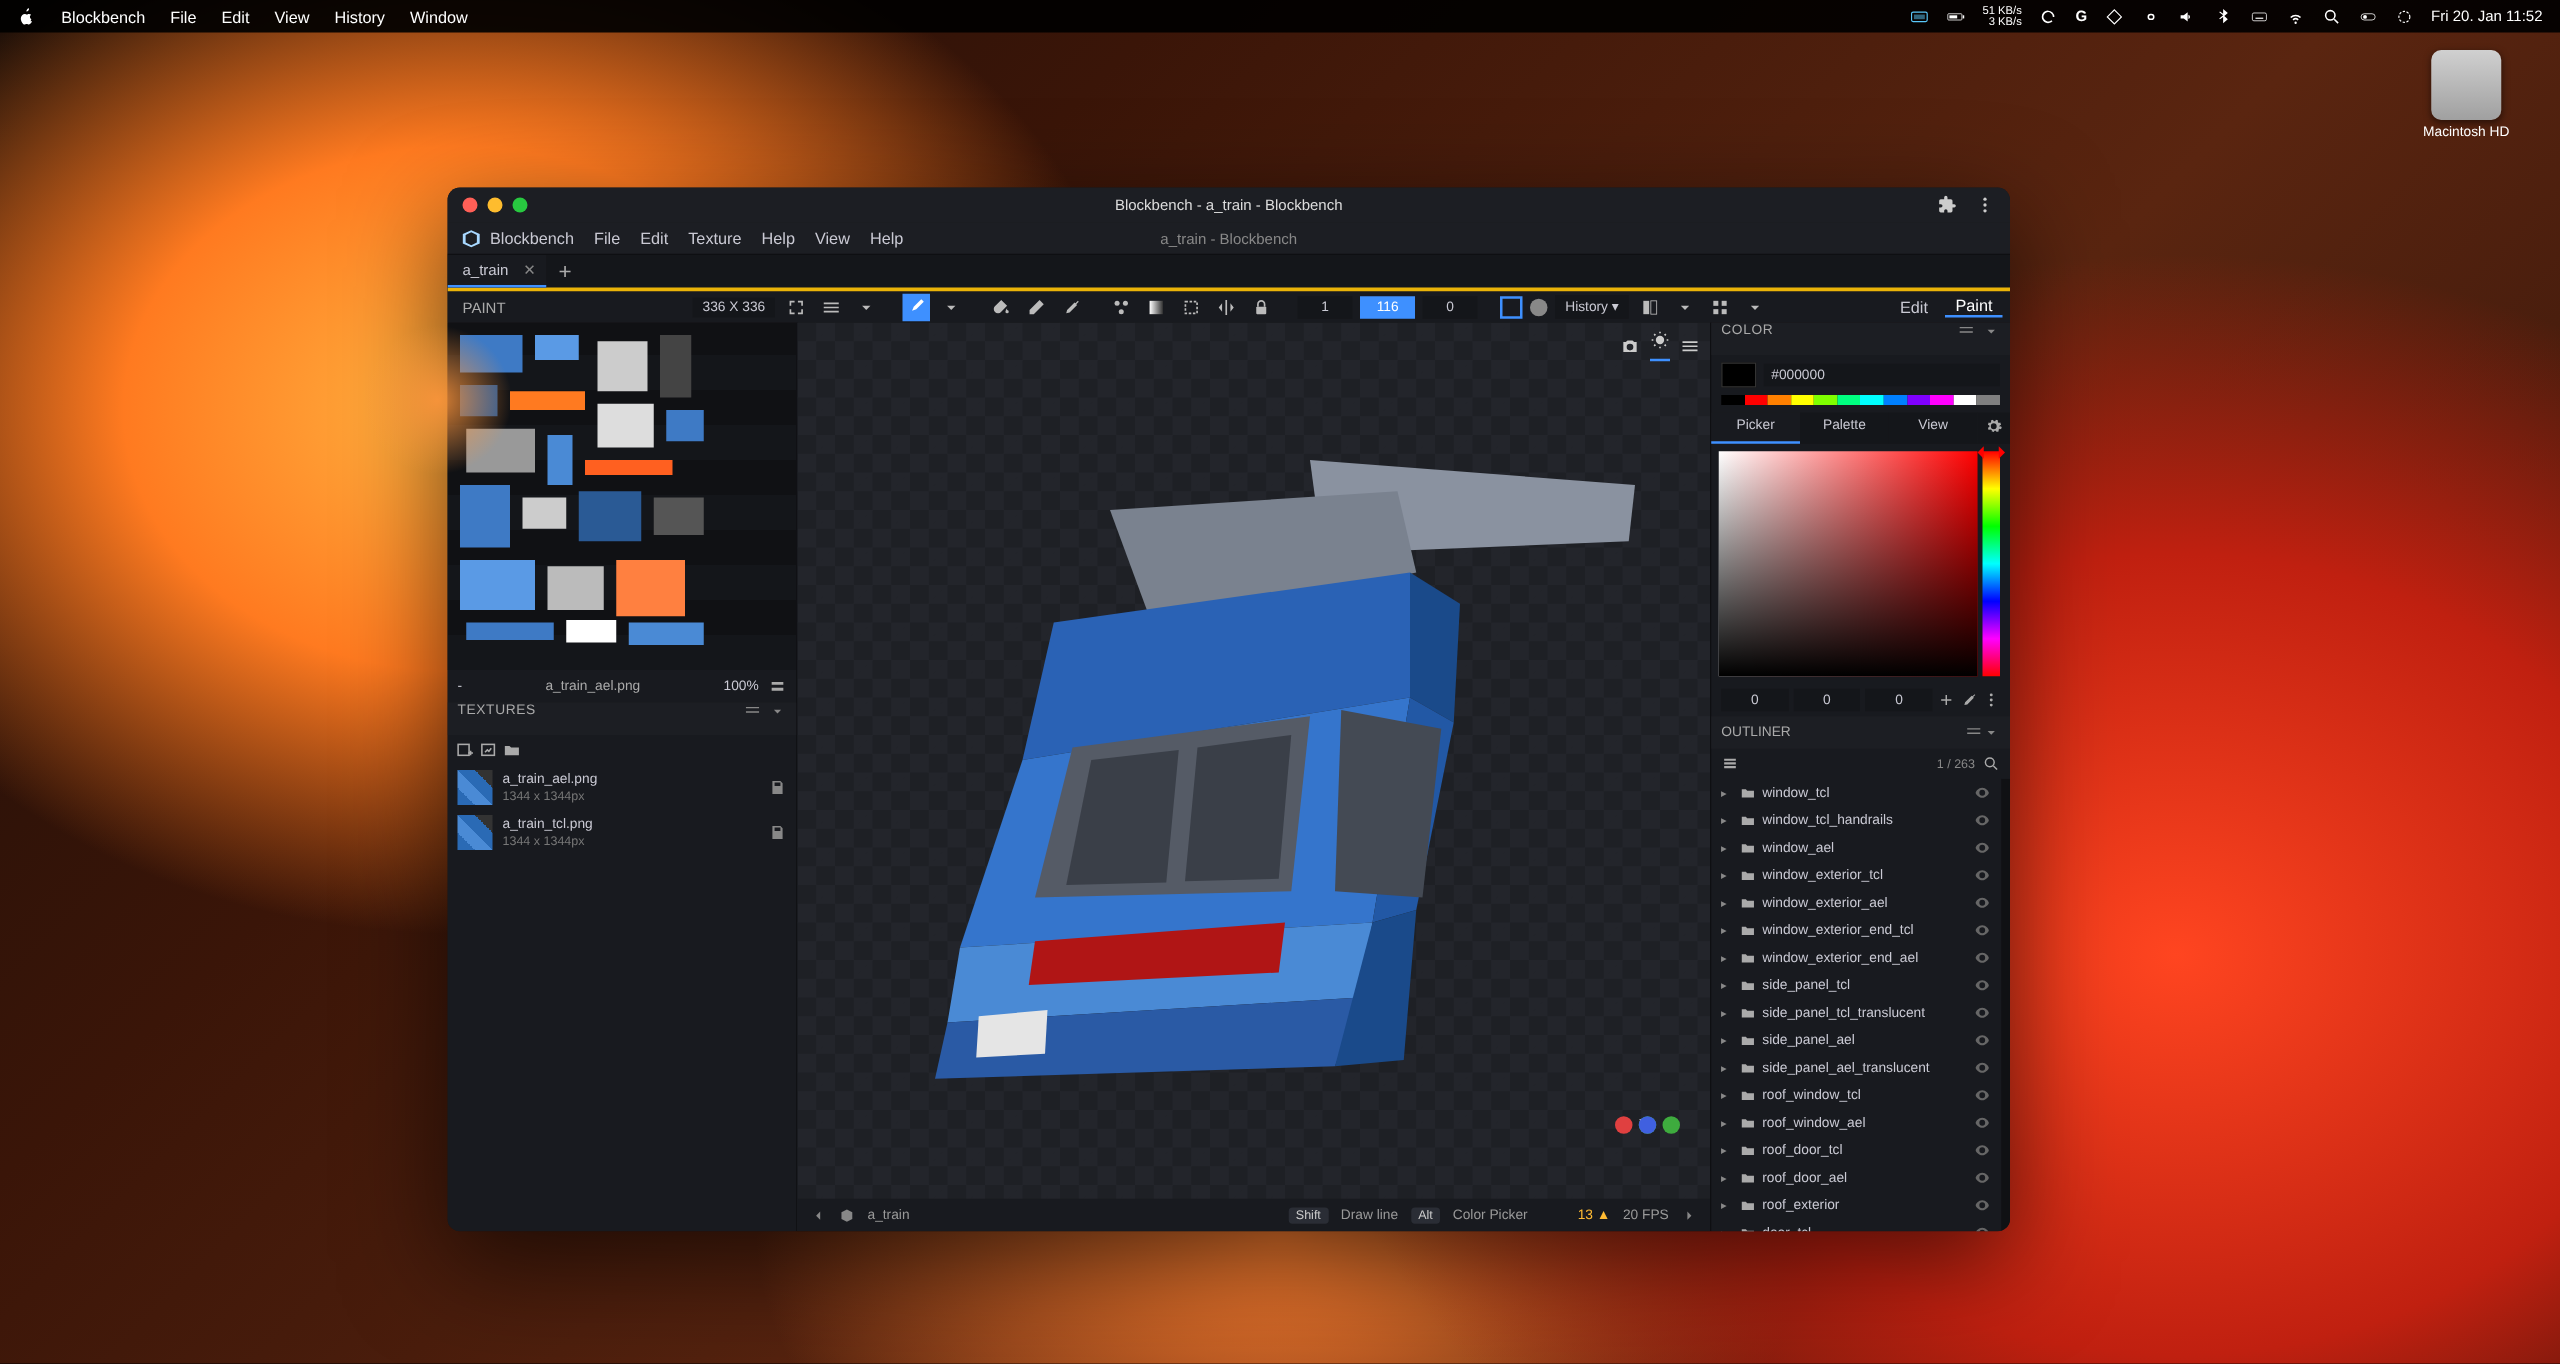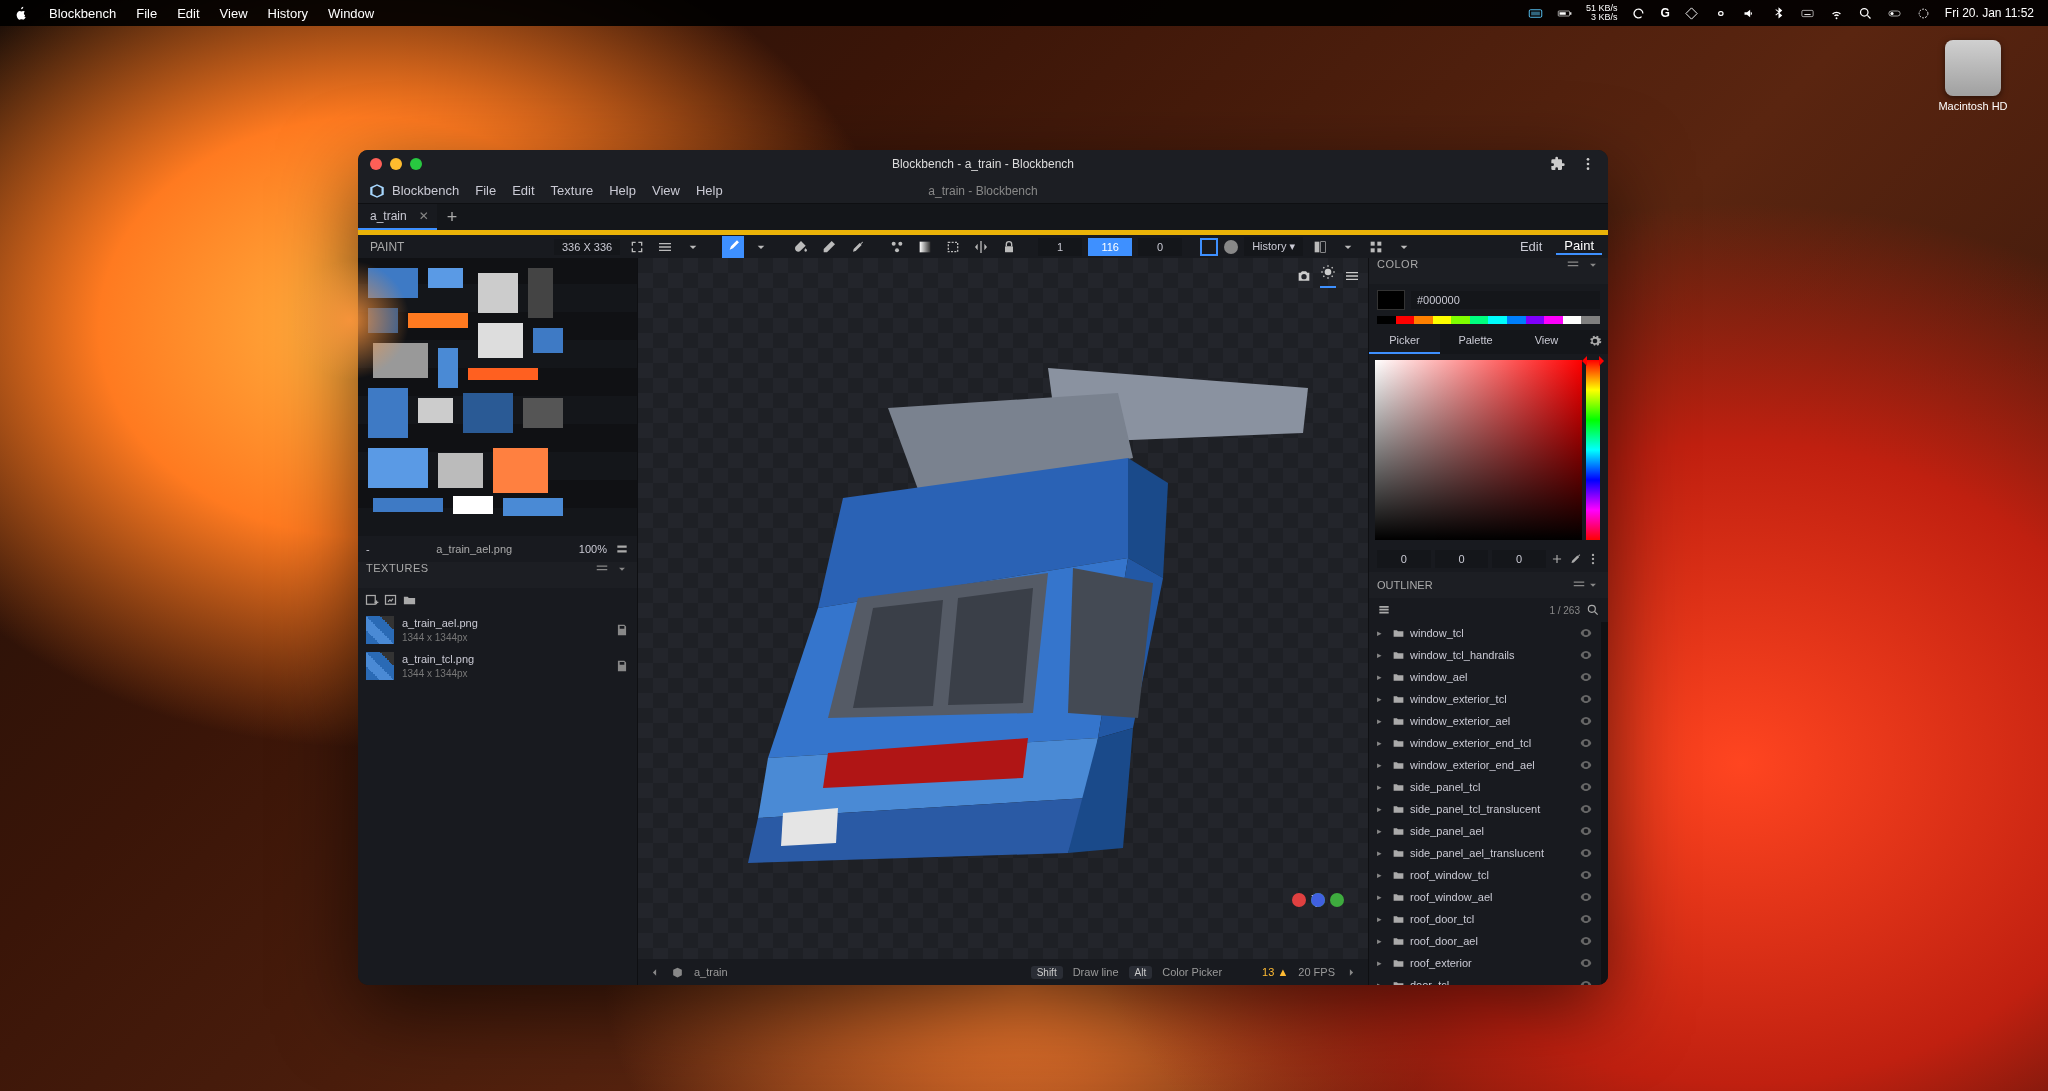--- a/index.html
+++ b/index.html
@@ -44,21 +44,21 @@
 .bb-logo svg{width:18px;height:18px;fill:#a8d8ff;}
 .bb-menubar .sub{position:absolute;left:50%;transform:translateX(-50%);color:#888;font-size:12px;}
 
 
 .tabstrip{ height:26px; background:#14161a; display:flex; align-items:center;}
 .tab{ background:#181a1f; height:100%; padding:0 30px 0 12px; display:flex; align-items:center; font-size:12px; position:relative; border-bottom:2px solid #3e90ff;}
 .tab .close{position:absolute;right:8px;color:#888;}
 .tab-add{ padding:0 10px; color:#aaa; font-size:18px;}
 
 
-.toolbar{ height:28px; background:#181a1f; display:flex; align-items:center; gap:6px; padding:0 6px; border-top:5px solid #eab308;}
+.toolbar{ height:28px; background:#181a1f; display:flex; align-items:center; gap:6px; padding:0 6px; border-top:3px solid #eab308;}
 .toolbar .lbl{ font-size:12px; color:#aaa; padding:0 6px; min-width:58px;}
 .toolbar .res{ font-size:11px; background:#14161a; padding:2px 8px;text-align:right;}
 .toolbar .icon-btn{ width:22px;height:22px;display:flex;align-items:center;justify-content:center;color:#bbb;}
 .toolbar .icon-btn.active{ background:#3e90ff; color:#fff;}
 .toolbar .spacer{ flex:1;}
 .toolbar .num-in{ width:44px; background:#14161a; text-align:center; font-size:11px; padding:3px 0;}
 .toolbar .num-in.sel{ background:#3e90ff; color:#fff;}
 .toolbar .sq{ width:18px;height:18px;border:2px solid #3e90ff;}
 .toolbar .dot{ width:14px;height:14px;border-radius:50%;background:#888;}
 .toolbar .dd{ font-size:11px; background:#14161a; padding:3px 8px;}

